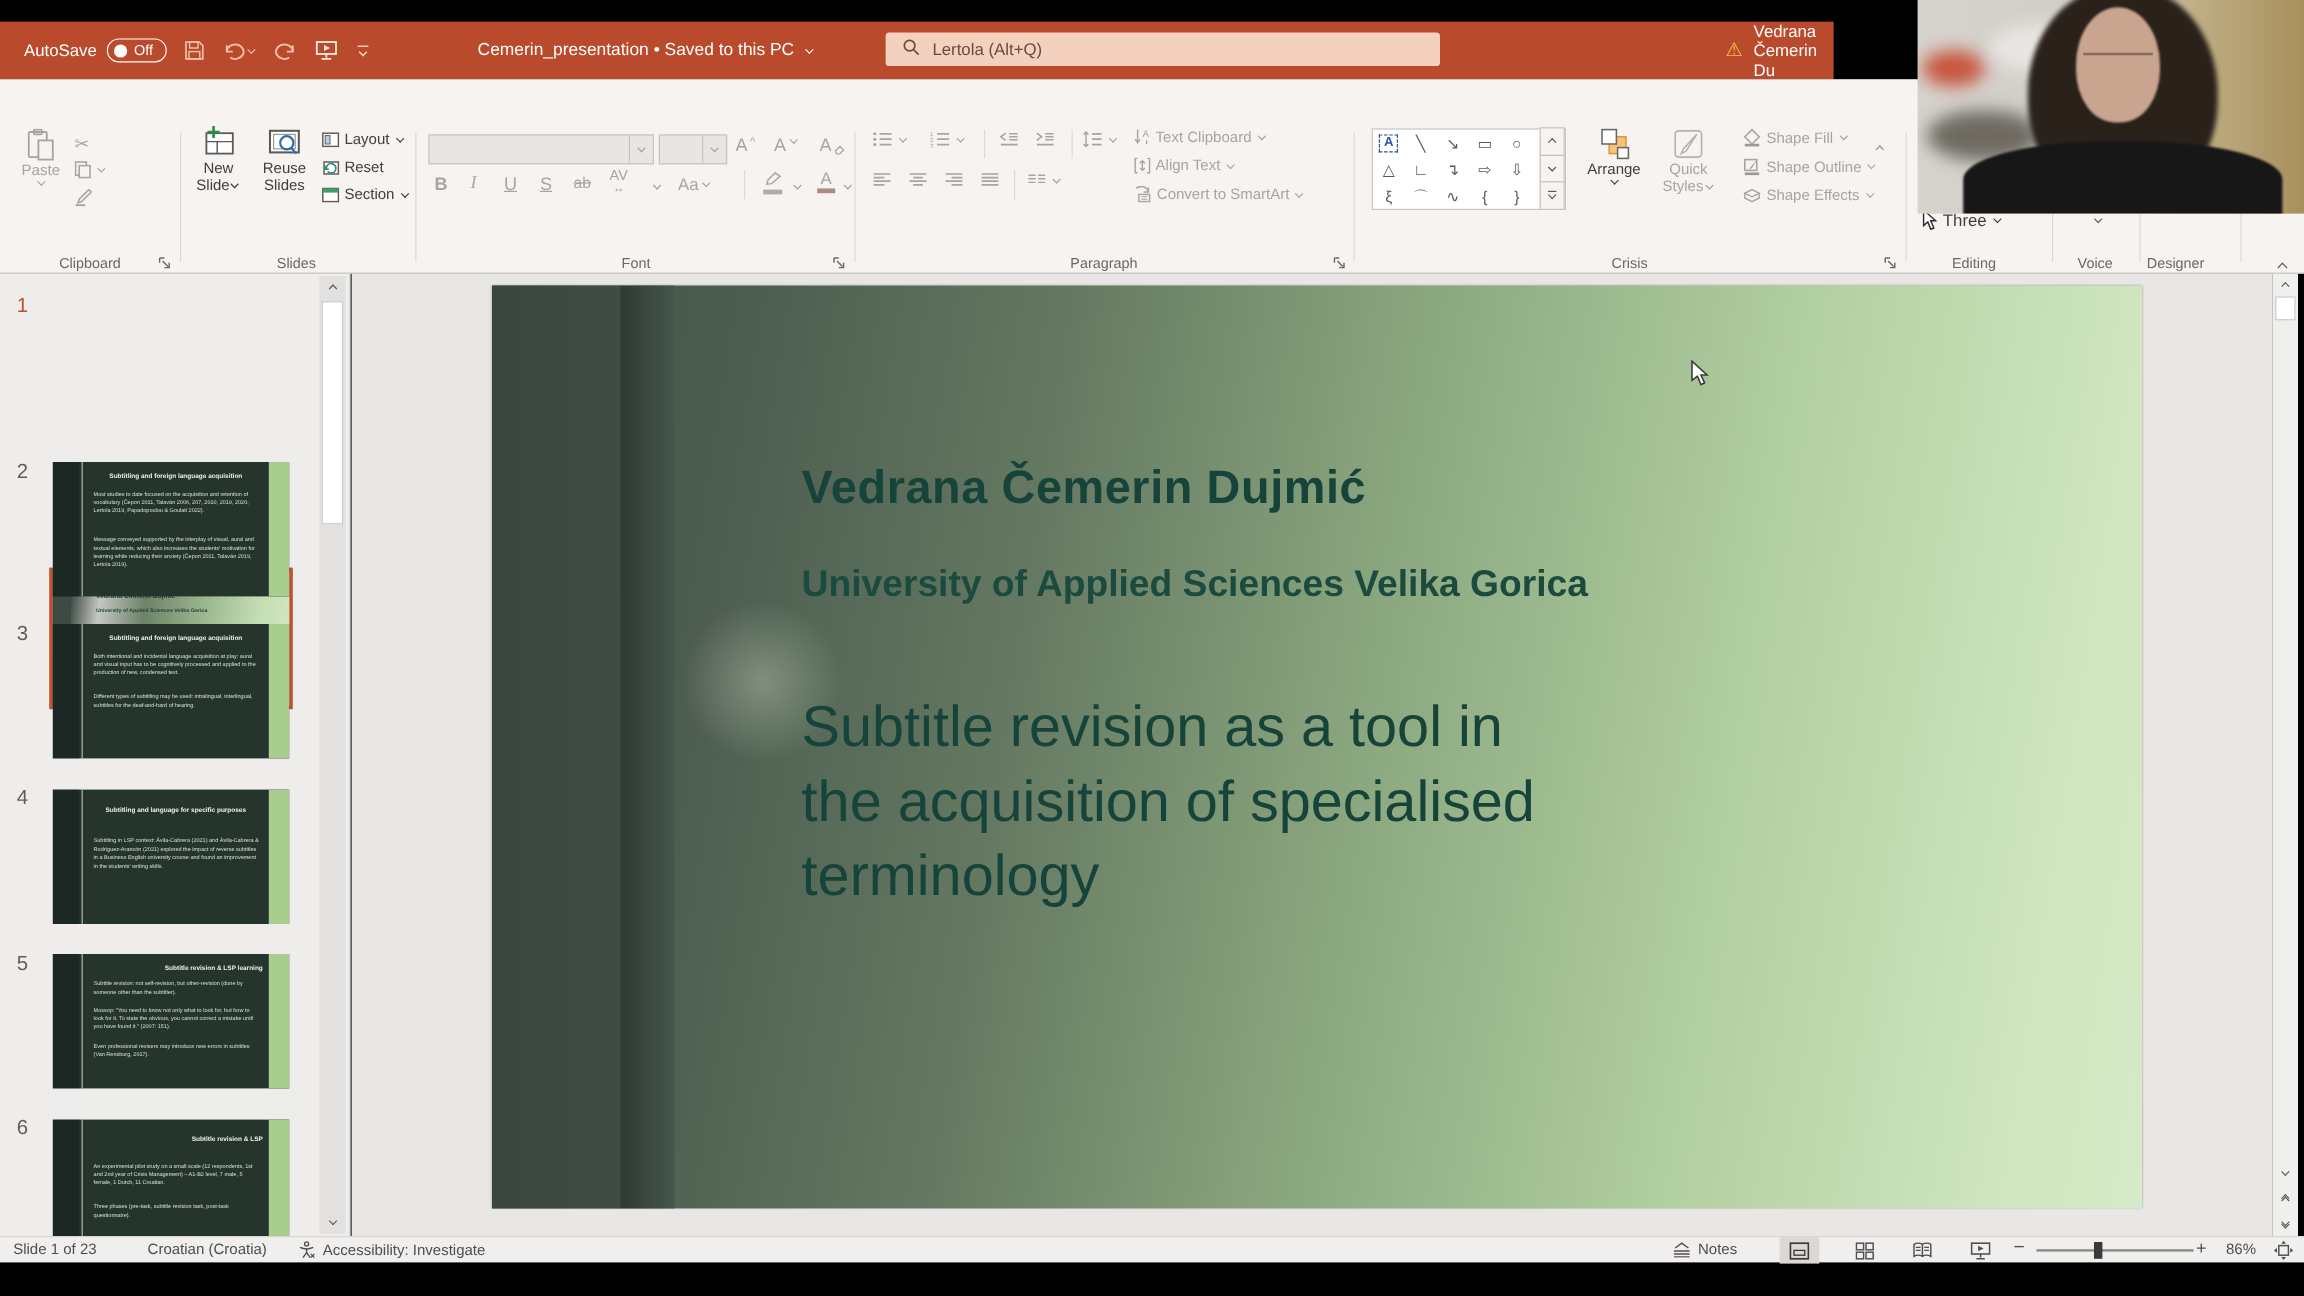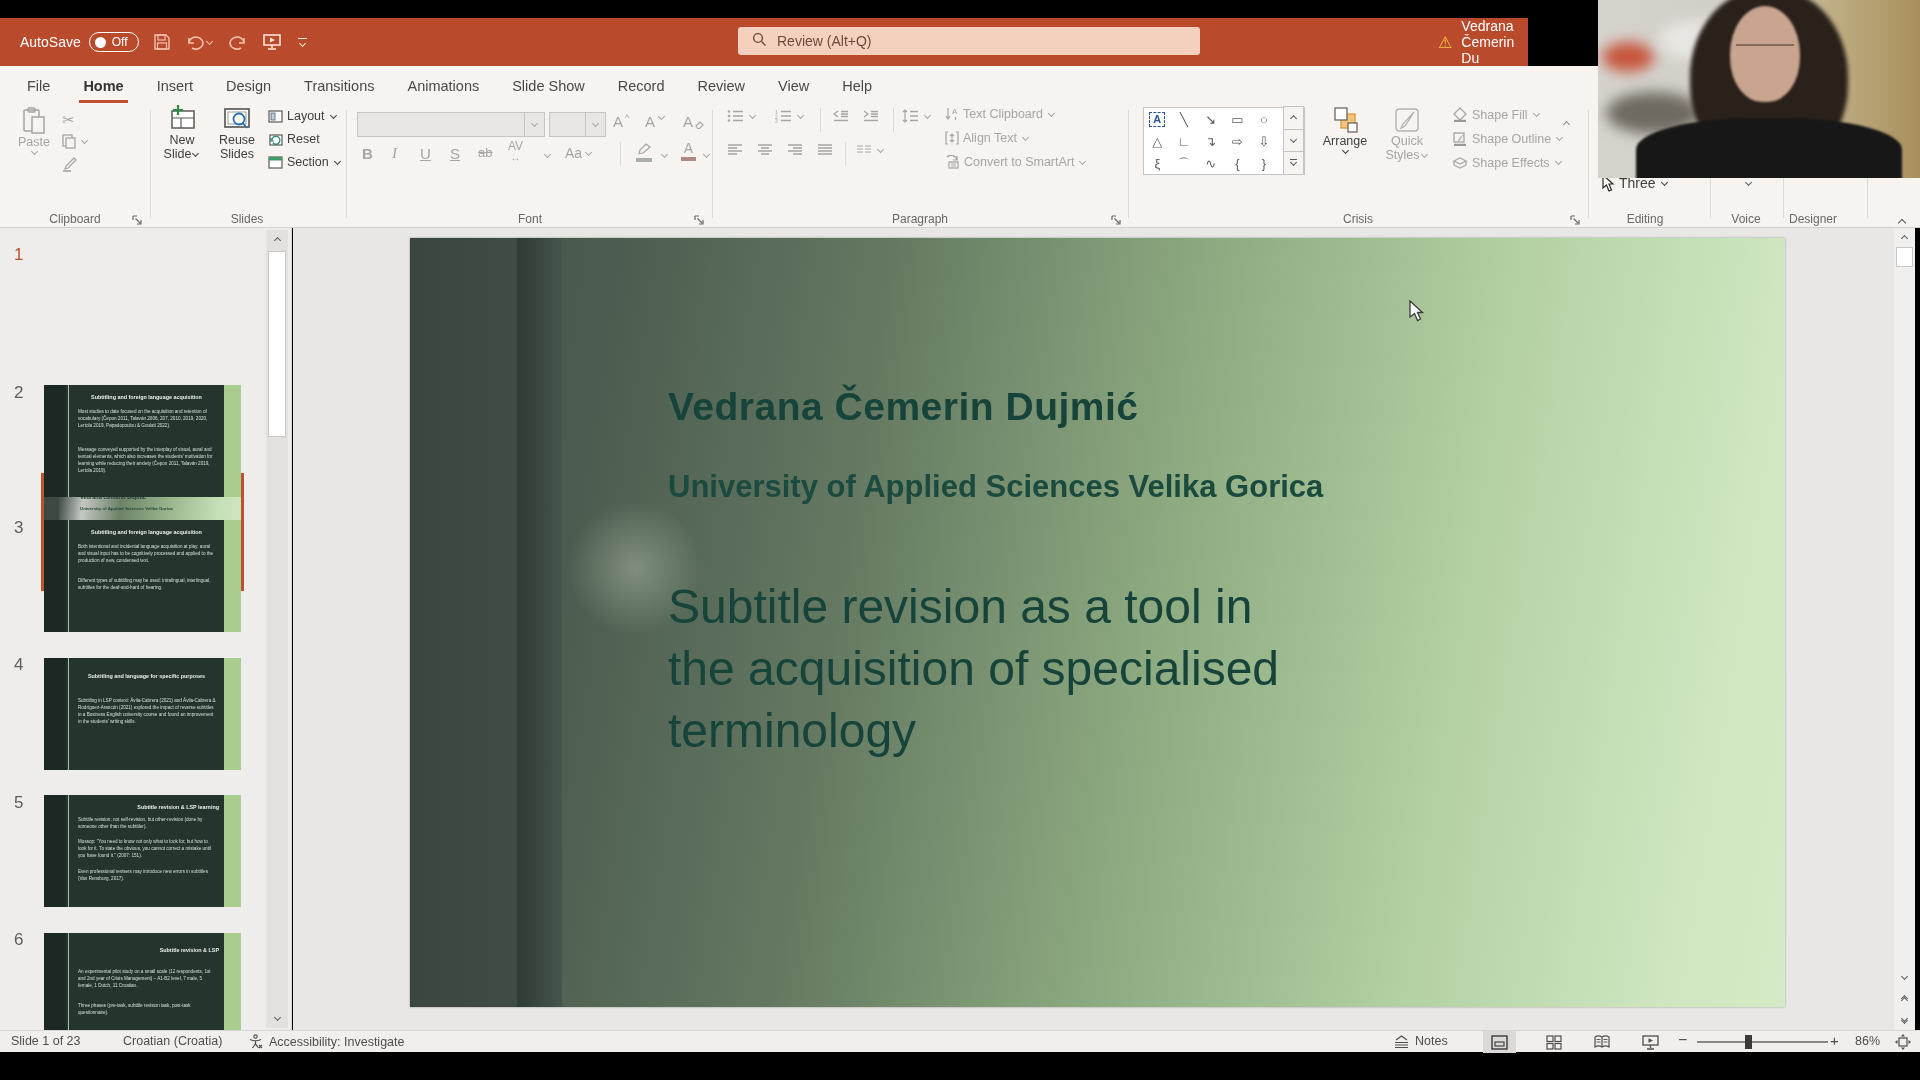--- a/index.html
+++ b/index.html
@@ -126,49 +126,40 @@
             <rect x="2" y="2" width="16" height="10" fill="none" stroke="currentColor" stroke-width="1.5"></rect>
             <path d="M8 4.5 l5 2.5 -5 2.5 z" fill="currentColor"></path>
             <path d="M10 12 v3 M6 16 h8" stroke="currentColor" stroke-width="1.5"></path>
           </svg>
       </span>
       <span class="tbico en" style="flex-direction:column;margin-left:16px">
         <span style="width:9px;border-top:1.4px solid currentColor;margin-bottom:2px"></span>
         <span class="cv cvsm" style="margin:0"></span>
       </span>
     </div>
+    <div class="tbrow" style="left:398px;font-size:14.5px">
+      <span>Cemerin_presentation • Saved to this PC</span>
+      <span class="cv cvsm" style="margin-left:10px"></span>
+    </div>
     <div id="searchbox">
       <span>
         <svg width="15" height="15" viewBox="0 0 15 15">
             <circle cx="6" cy="6" r="4.4" fill="none" stroke="#6b4a3d" stroke-width="1.4"></circle>
             <path d="M9.5 9.5 L13.5 13.5" stroke="#6b4a3d" stroke-width="1.4"></path>
           </svg>
       </span>
-      <span>Review (Alt+Q)</span>
+      <span>Lertola (Alt+Q)</span>
     </div>
     <div class="tbrow" style="left:1438px;gap:9px">
       <span style="color:#f6c544;font-size:16px">⚠</span>
       <span>Vedrana Čemerin Du</span>
     </div>
   </div>
 
   <div id="ribbon">
-    <div id="tabs">
-      <span class="tab">File</span>
-      <span class="tab active">Home</span>
-      <span class="tab">Insert</span>
-      <span class="tab">Design</span>
-      <span class="tab">Transitions</span>
-      <span class="tab">Animations</span>
-      <span class="tab">Slide Show</span>
-      <span class="tab">Record</span>
-      <span class="tab">Review</span>
-      <span class="tab">View</span>
-      <span class="tab">Help</span>
-    </div>
 
     <div class="vdiv" style="left:150px"></div>
     <div class="vdiv" style="left:346px"></div>
     <div class="vdiv" style="left:712px"></div>
     <div class="vdiv" style="left:1128px"></div>
     <div class="vdiv" style="left:1588px"></div>
     <div class="vdiv" style="left:1710px"></div>
     <div class="vdiv" style="left:1783px"></div>
     <div class="vdiv" style="left:1867px"></div>
 

